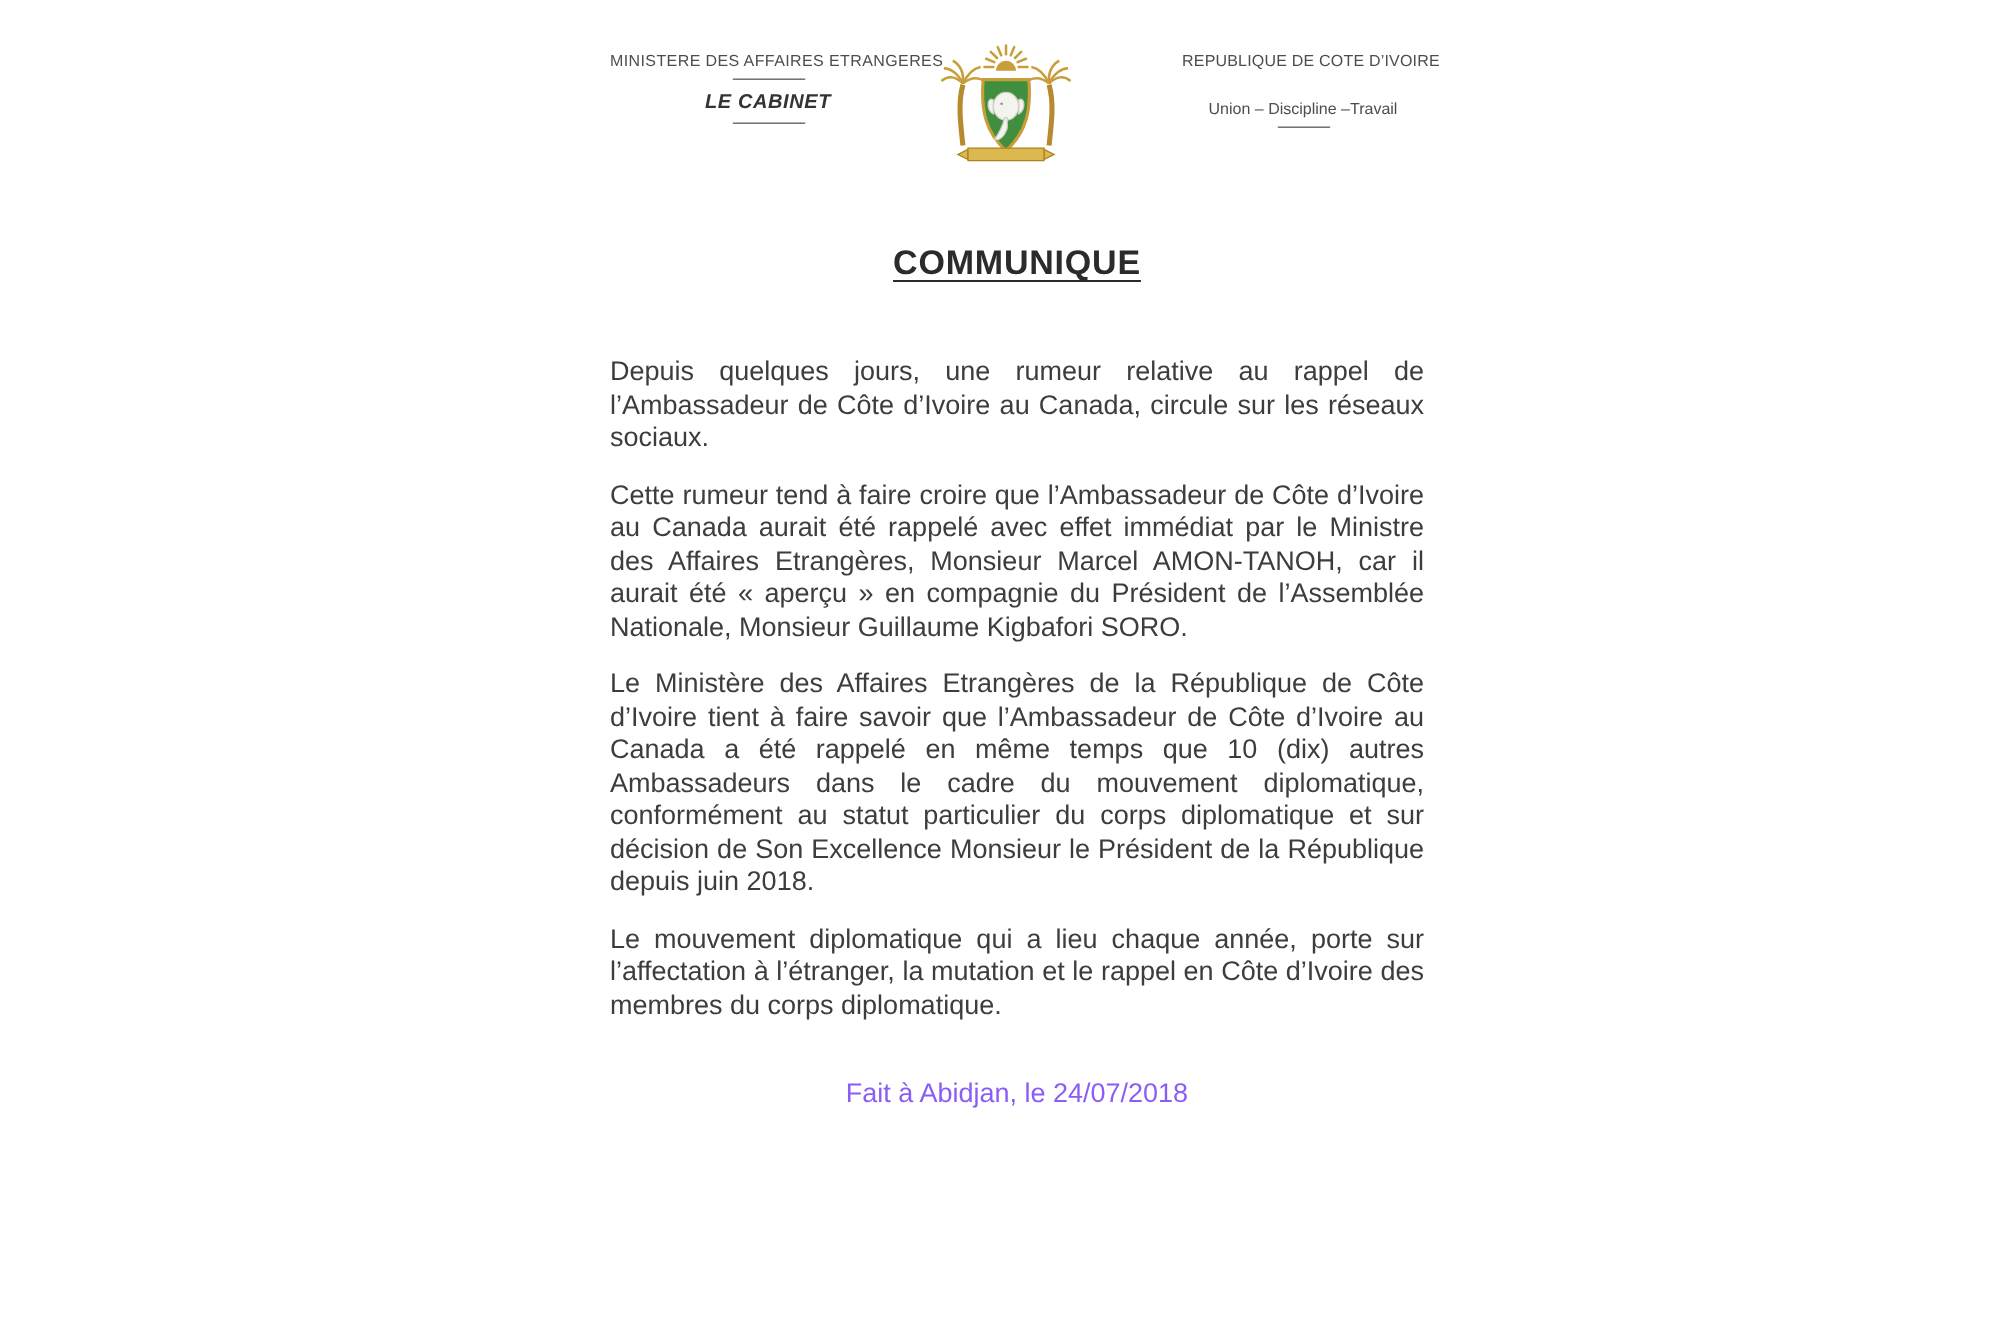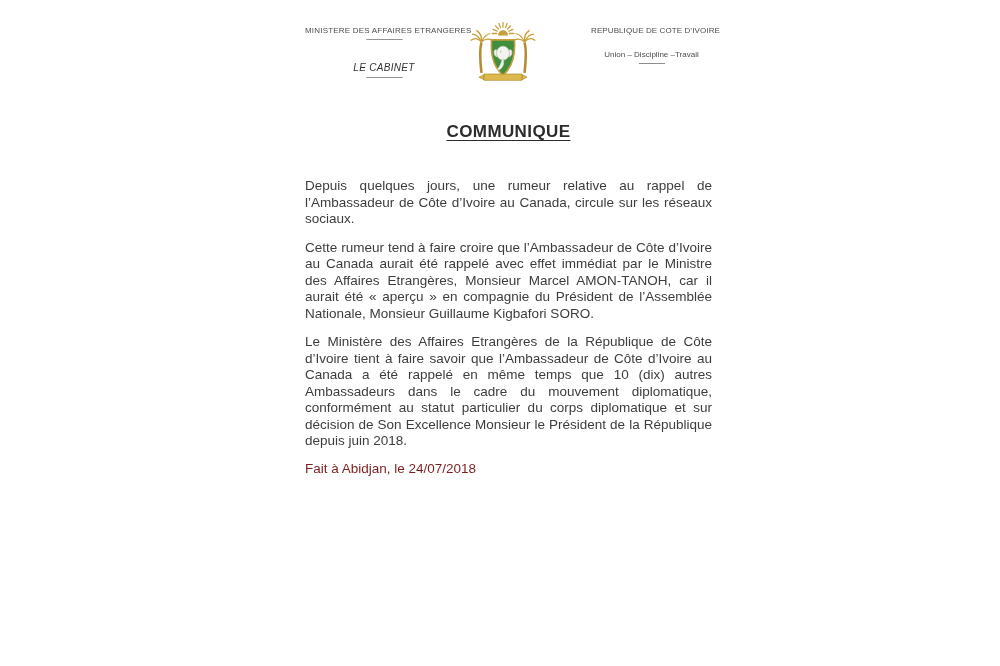--- a/index.html
+++ b/index.html
@@ -37,24 +37,24 @@
   }
   .separator {
     font-size: 9px;
     letter-spacing: -1px;
     color: #6a6a6a;
     line-height: 9px;
     white-space: nowrap;
   }
   .cabinet-label {
     font-size: 10px;
-    font-weight: normal;
+    font-weight: bold;
     font-style: italic;
     color: #343434;
-    margin-top: 18px;
+    margin-top: 2px;
     letter-spacing: 0.3px;
   }
   .emblem {
     position: absolute;
     left: 160px;
     top: 0px;
     width: 76px;
     height: 62px;
   }
   .hdr-right {
@@ -87,23 +87,23 @@
   }
   p.body-par {
     font-size: 13.5px;
     line-height: 16.5px;
     text-align: justify;
     margin: 12px 0 6px 0;
     color: #3d3d3d;
   }
   .closing {
     font-size: 13.5px;
-    text-align: left;
-    margin-top: 11px;
-    color: #7f1d1d;
+    text-align: center;
+    margin-top: 28px;
+    color: #8b5cf6;
   }
 </style>
 </head>
 <body>
 
 <div class="page">
   <div class="doc">
 
     <div class="doc-header">
 
@@ -176,17 +176,18 @@
         <div class="separator">-------------</div>
       </div>
 
     </div>
 
     <div class="title">COMMUNIQUE</div>
 
     <p class="body-par">Depuis quelques jours, une rumeur relative au rappel de l’Ambassadeur de Côte d’Ivoire au Canada, circule sur les réseaux sociaux.</p>
     <p class="body-par">Cette rumeur tend à faire croire que l’Ambassadeur de Côte d’Ivoire au Canada aurait été rappelé avec effet immédiat par le Ministre des Affaires Etrangères, Monsieur Marcel AMON-TANOH, car il aurait été « aperçu » en compagnie du Président de l’Assemblée Nationale, Monsieur Guillaume Kigbafori SORO.</p>
     <p class="body-par">Le Ministère des Affaires Etrangères de la République de Côte d’Ivoire tient à faire savoir que l’Ambassadeur de Côte d’Ivoire au Canada a été rappelé en même temps que 10 (dix) autres Ambassadeurs dans le cadre du mouvement diplomatique, conformément au statut particulier du corps diplomatique et sur décision de Son Excellence Monsieur le Président de la République depuis juin 2018.</p>
+    <p class="body-par">Le mouvement diplomatique qui a lieu chaque année, porte sur l’affectation à l’étranger, la mutation et le rappel en Côte d’Ivoire des membres du corps diplomatique.</p>
 
     <div class="closing">Fait à Abidjan, le 24/07/2018</div>
 
   </div>
 </div>
 
 </body></html>

